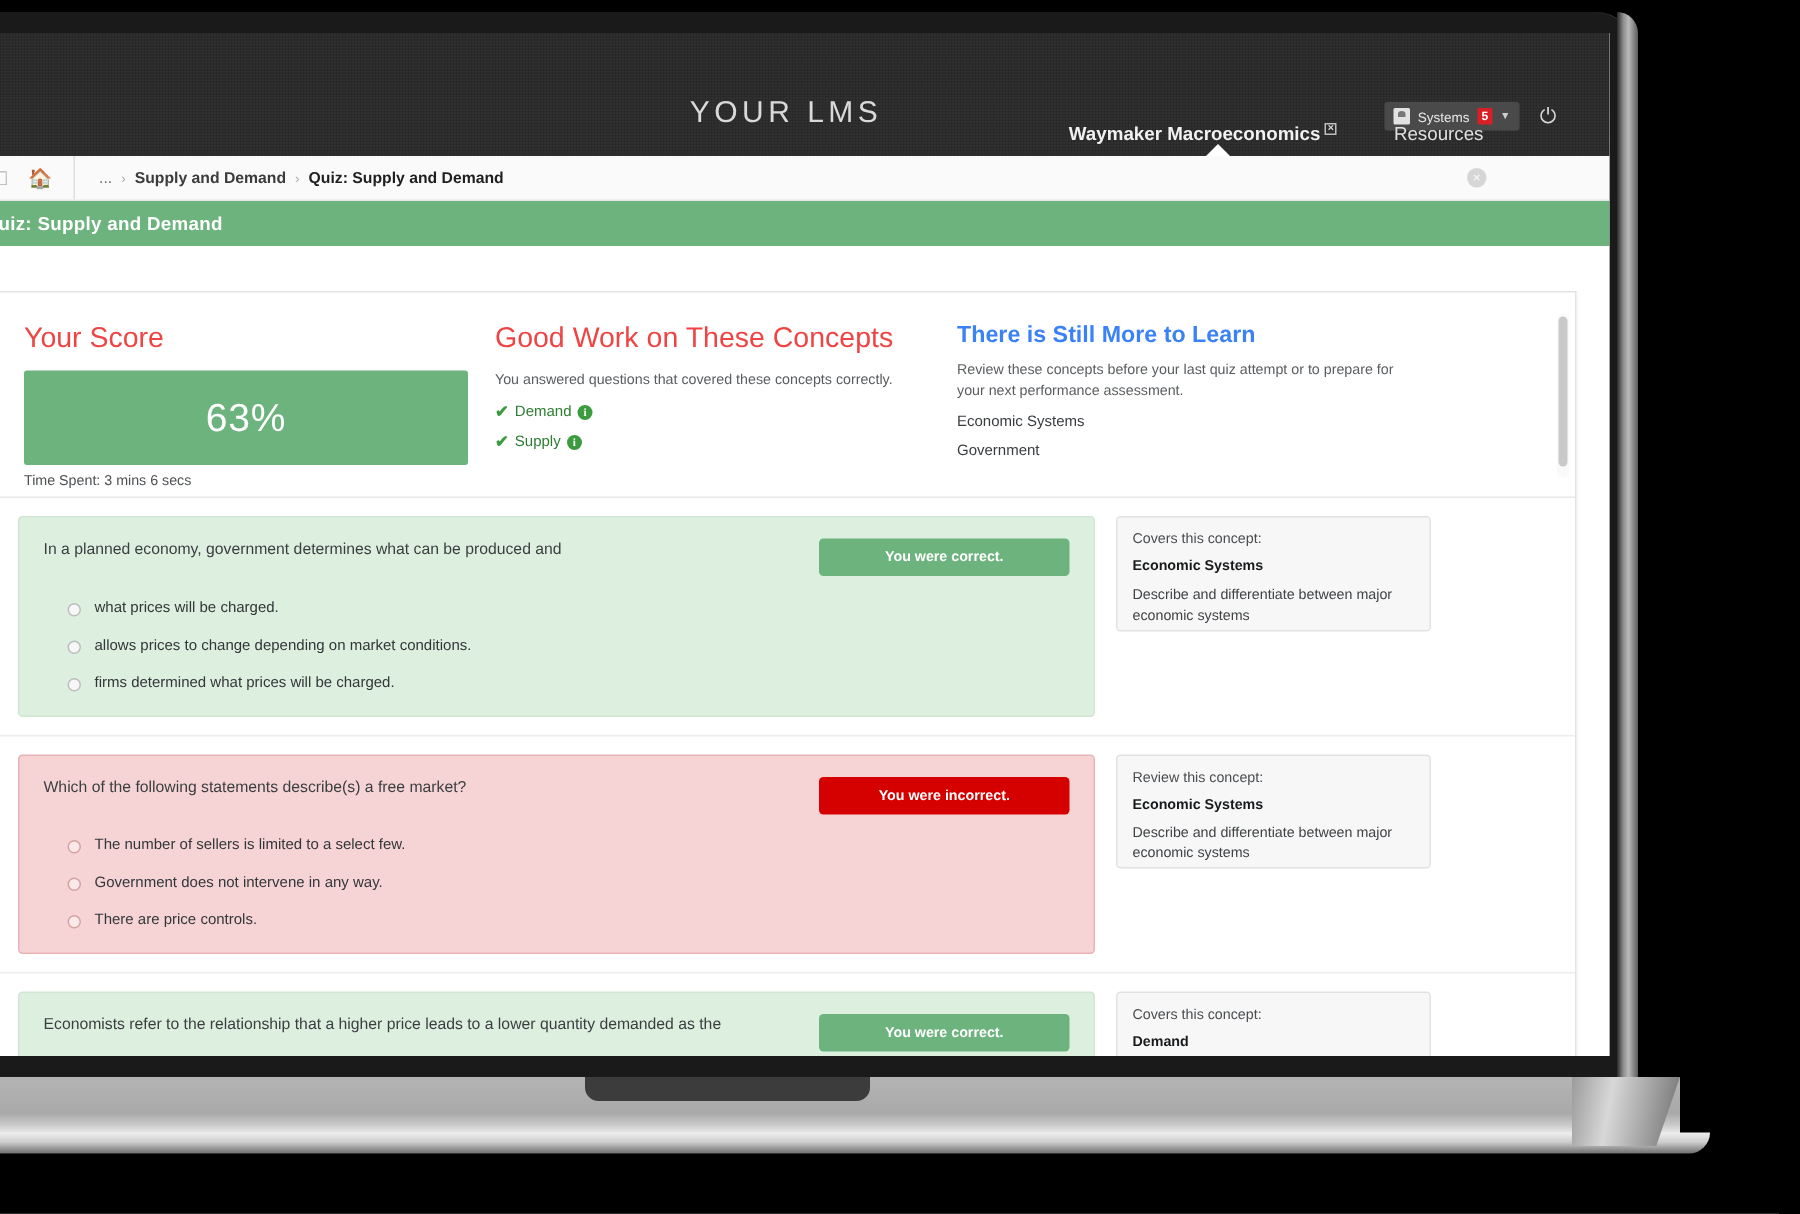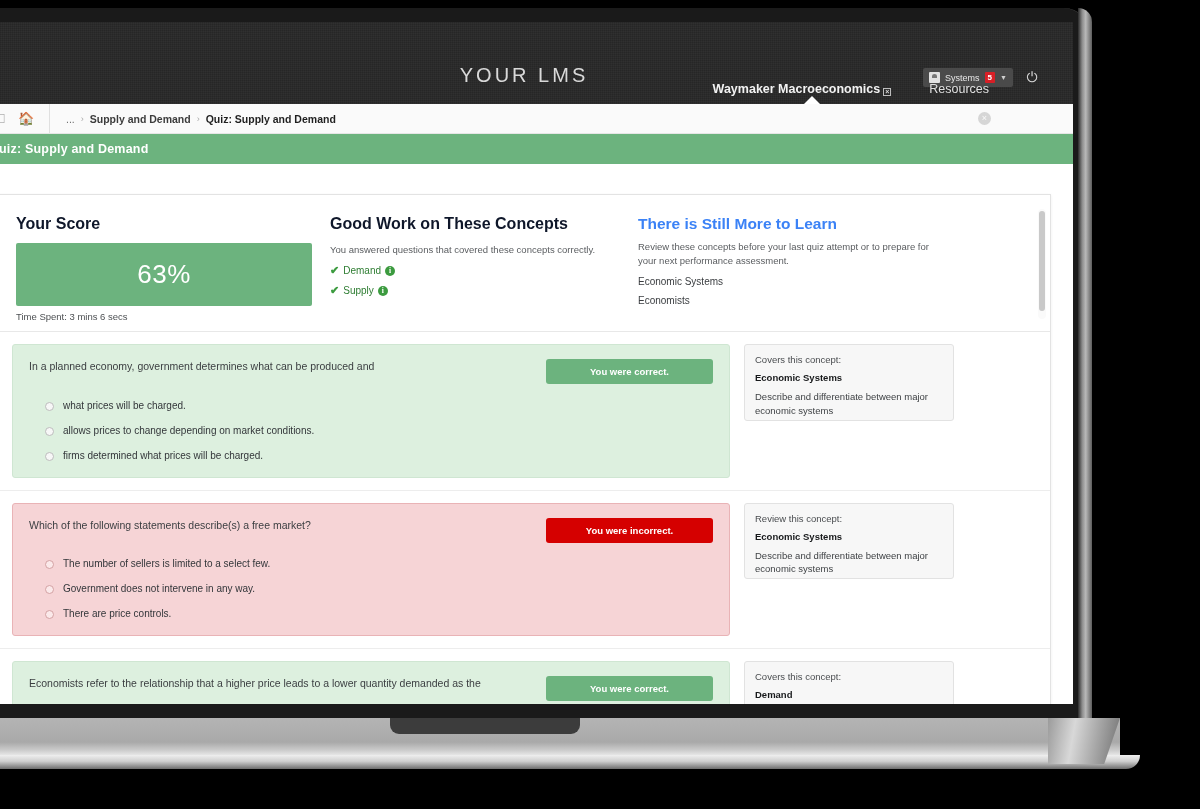--- a/index.html
+++ b/index.html
@@ -115,21 +115,21 @@
     width: 22px; height: 21px;
     display: flex; align-items: center; justify-content: center;
     color: #d7d7d7; font-size: 14px;
   }
   .course-nav {
     position: absolute; right: 84px; bottom: 8px;
     display: flex; align-items: center; gap: 38px;
   }
   .course-tab {
     color: #f2f2f2; font-size: 12.5px; font-weight: bold;
-    display: flex; align-items: flex-end; gap: 3px;
+    display: flex; align-items: flex-start; gap: 3px;
   }
   .tab-close-sq {
     display: inline-block; width: 8px; height: 8px;
     border: 1px solid #bdbdbd; color: #ddd;
     font-size: 7px; line-height: 6px; text-align: center;
   }
   .resources-tab { color: #e0e0e0; font-size: 12.5px; font-weight: normal; }
   .nav-pointer {
     position: absolute; left: 828px; bottom: -1px;
     width: 0; height: 0;
@@ -198,21 +198,21 @@
     display: flex;
     padding: 20px 18px 10px 18px;
     border-bottom: 1px solid #e8e8e8;
     height: 137px;
   }
   .sum-col { padding-right: 18px; }
   .col-score { width: 314px; }
   .col-good  { width: 308px; }
   .col-learn { width: 310px; }
 
-  .sum-h-dark { font-size: 16px; color: #0f172a; font-weight: bold; margin-bottom: 10px; }
+  .sum-h-dark { font-size: 19px; color: #ef4444; font-weight: normal; margin-bottom: 10px; }
   .sum-h-red  { font-size: 15.5px; color: #3b82f6; font-weight: bold; margin-bottom: 7px; }
   .sum-sub    { font-size: 9.5px; color: #5a5d60; line-height: 1.5; margin-bottom: 7px; }
 
   .score-box {
     height: 63px; background: #6cb37e; border-radius: 2px;
     display: flex; align-items: center; justify-content: center;
   }
   .score-val { color: #fff; font-size: 26px; font-weight: 300; letter-spacing: .5px; }
   .time-spent { font-size: 9.5px; color: #4d5053; margin-top: 5px; }
 
@@ -367,21 +367,21 @@
               <span class="check-mark">✔</span>
               <span>Supply</span>
               <span class="info-dot">i</span>
             </div>
           </div>
 
           <div class="sum-col col-learn">
             <div class="sum-h-red">There is Still More to Learn</div>
             <div class="sum-sub">Review these concepts before your last quiz attempt or to prepare for your next performance assessment.</div>
             <div class="learn-item">Economic Systems</div>
-            <div class="learn-item">Economists</div>
+            <div class="learn-item">Government</div>
           </div>
 
           <div class="sum-scroll-track"></div>
           <div class="sum-scroll-thumb"></div>
         </div>
 
         <div class="q-list">
 
           <div class="q-row">
             <div class="q-card correct">

